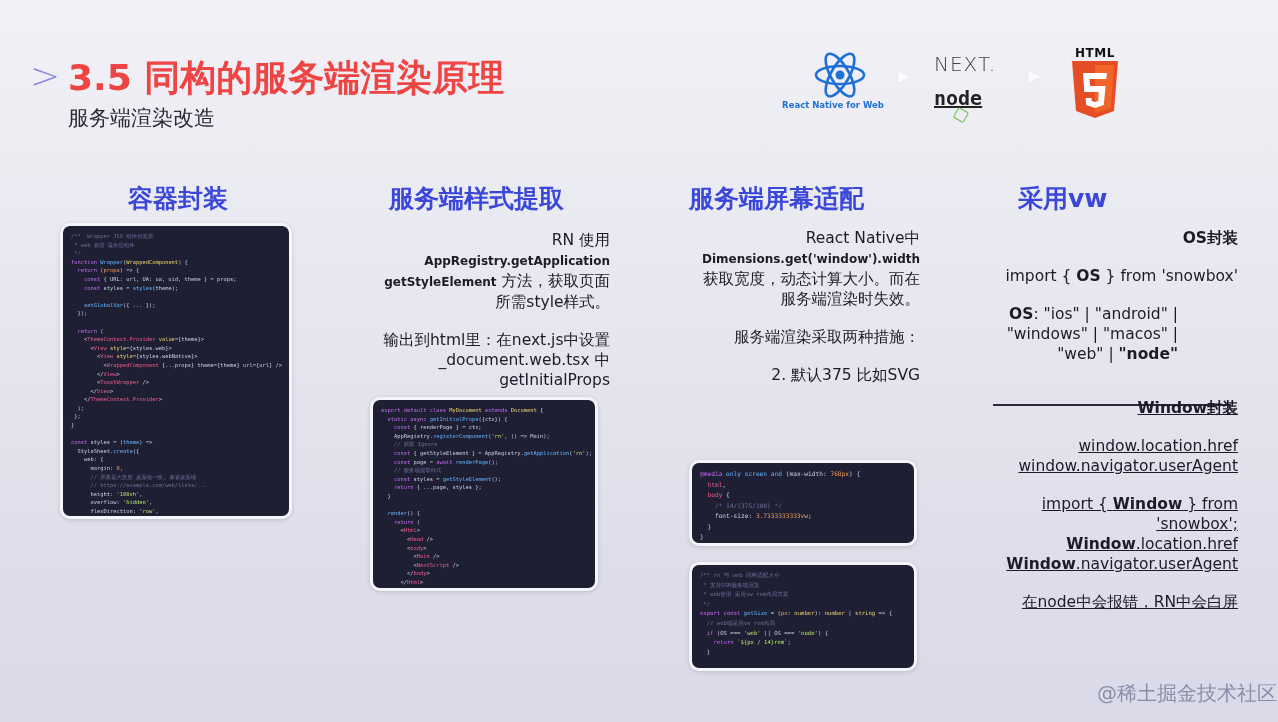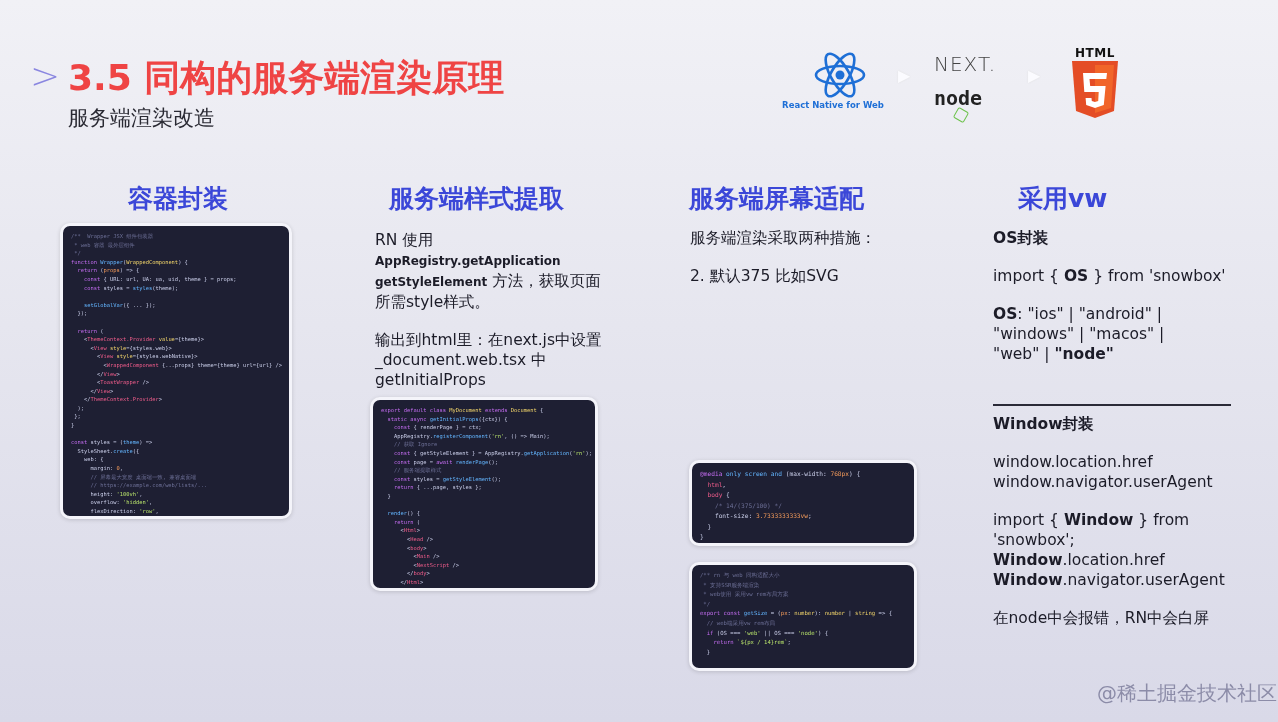--- a/index.html
+++ b/index.html
@@ -11,32 +11,32 @@
   }
   .abs { position:absolute; }
   .chev { left:30px; top:58px; color:#8a86e0; font-size:36px; font-weight:300; line-height:1; font-family:"DejaVu Sans", sans-serif; }
   .title { left:68px; top:54px; font-size:36px; font-weight:bold; color:#ef4444; letter-spacing:0px; white-space:nowrap; }
   .subtitle { left:68px; top:104px; font-size:21px; color:#2a2a33; white-space:nowrap; }
 
   .logo-react { left:795px; top:50px; width:90px; text-align:center; }
   .logo-react .cap { font-size:8.5px; font-weight:bold; color:#1e6fd6; white-space:nowrap; margin-left:-14px; }
   .arrow { color:#fbfbff; font-size:16px; text-shadow:0 0 2px #ddd; }
   .next-txt { left:934px; top:52px; font-size:20px; font-weight:300; color:#444; letter-spacing:1px; font-family:"DejaVu Sans", sans-serif;}
-  .node-txt { left:934px; top:86px; font-size:20px; font-weight:bold; color:#222; font-family:"DejaVu Sans Mono", monospace;}
+  .node-txt { left:934px; top:86px; font-size:20px; font-weight:bold; color:#222; font-family:"DejaVu Sans Mono", monospace;text-decoration:underline;}
   .html5 { left:1068px; top:46px; width:54px; text-align:center; }
   .html5 .lbl { font-size:12px; font-weight:bold; color:#111; letter-spacing:0.5px; }
 
   .col-head { font-size:25px; font-weight:bold; color:#3b47d8; white-space:nowrap; }
 
   .code { background:#1e1f33; border-radius:10px; border:3px solid #f4f4fa; box-shadow:0 1px 4px rgba(0,0,0,0.15); overflow:hidden; }
   .code pre { margin:0; padding:6px 8px; font-family:"DejaVu Sans Mono", monospace; font-size:5.4px; line-height:8.6px; color:#c9cde8; white-space:pre; }
   .k { color:#c36cf0; } .f { color:#63b5ff; } .s { color:#b6e06a; } .c { color:#6c6f96; } .t { color:#ef5c8a; } .n { color:#f39a5a; } .y { color:#f0d36a; }
 
   .txt { font-size:15.5px; line-height:20px; color:#1c1c28; }
-  .txt p { margin:0 0 18px 0; }
+  .txt p { margin:0 0 18px 0;text-align:right; }
   .txt b.sm { font-size:12px; font-weight:bold; }
   .bold { font-weight:bold; }
   .divider { left:993px; top:404px; width:238px; height:2px; background:#2a2a38; }
   .watermark { left:1097px; top:680px; font-size:20px; color:#8c8ca8; white-space:nowrap; }
 </style>
 </head>
 <body>
 
 <div class="abs chev">&gt;</div>
 <div class="abs title">3.5 同构的服务端渲染原理</div>
@@ -140,20 +140,21 @@
           &lt;<span class="t">Main</span> /&gt;
           &lt;<span class="t">NextScript</span> /&gt;
         &lt;/<span class="t">body</span>&gt;
       &lt;/<span class="t">Html</span>&gt;
     );
   }
 }</pre>
 </div>
 
 <div class="abs txt" style="left:690px;top:228px;width:230px;">
+  <p><span>React Native中</span><br><b class="sm">Dimensions.get('window').width</b><span> 获取宽度，动态计算大小。而在服务端渲染时失效。</span></p>
   <p>服务端渲染采取两种措施：</p>
   <p>2. 默认375 比如SVG</p>
 </div>
 
 <div class="abs code" style="left:689px;top:460px;width:222px;height:80px;">
 <pre style="font-size:6.2px;line-height:10.5px;"><span class="k">@media</span> <span class="f">only screen and</span> (max-width: <span class="n">768px</span>) {
   <span class="t">html</span>,
   <span class="t">body</span> {
     <span class="c">/* 14/(375/100) */</span>
     font-size: <span class="n">3.7333333333vw</span>;
@@ -173,20 +174,20 @@
 
   <span class="k">return</span> <span class="f">getRnSize</span>(px);</pre>
 </div>
 
 <div class="abs txt" style="left:993px;top:228px;width:245px;">
   <p class="bold">OS封装</p>
   <p><span>import { </span><b>OS</b><span> } from 'snowbox'</span></p>
   <p style="width:185px;"><b>OS</b><span>: "ios" | "android" | "windows" | "macos" | "web" | </span><b>"node"</b></p>
 </div>
 <div class="abs divider"></div>
-<div class="abs txt" style="left:993px;top:414px;width:245px;">
+<div class="abs txt" style="left:993px;top:398px;width:245px;text-decoration:underline;">
   <p class="bold">Window封装</p>
   <p><span>window.location.href</span><br><span>window.navigator.userAgent</span></p>
   <p><span>import { </span><b>Window</b><span> } from 'snowbox';</span><br><b>Window</b><span>.location.href</span><br><b>Window</b><span>.navigator.userAgent</span></p>
   <p>在node中会报错，RN中会白屏</p>
 </div>
 
 <div class="abs watermark">@稀土掘金技术社区</div>
 
 </body></html>

